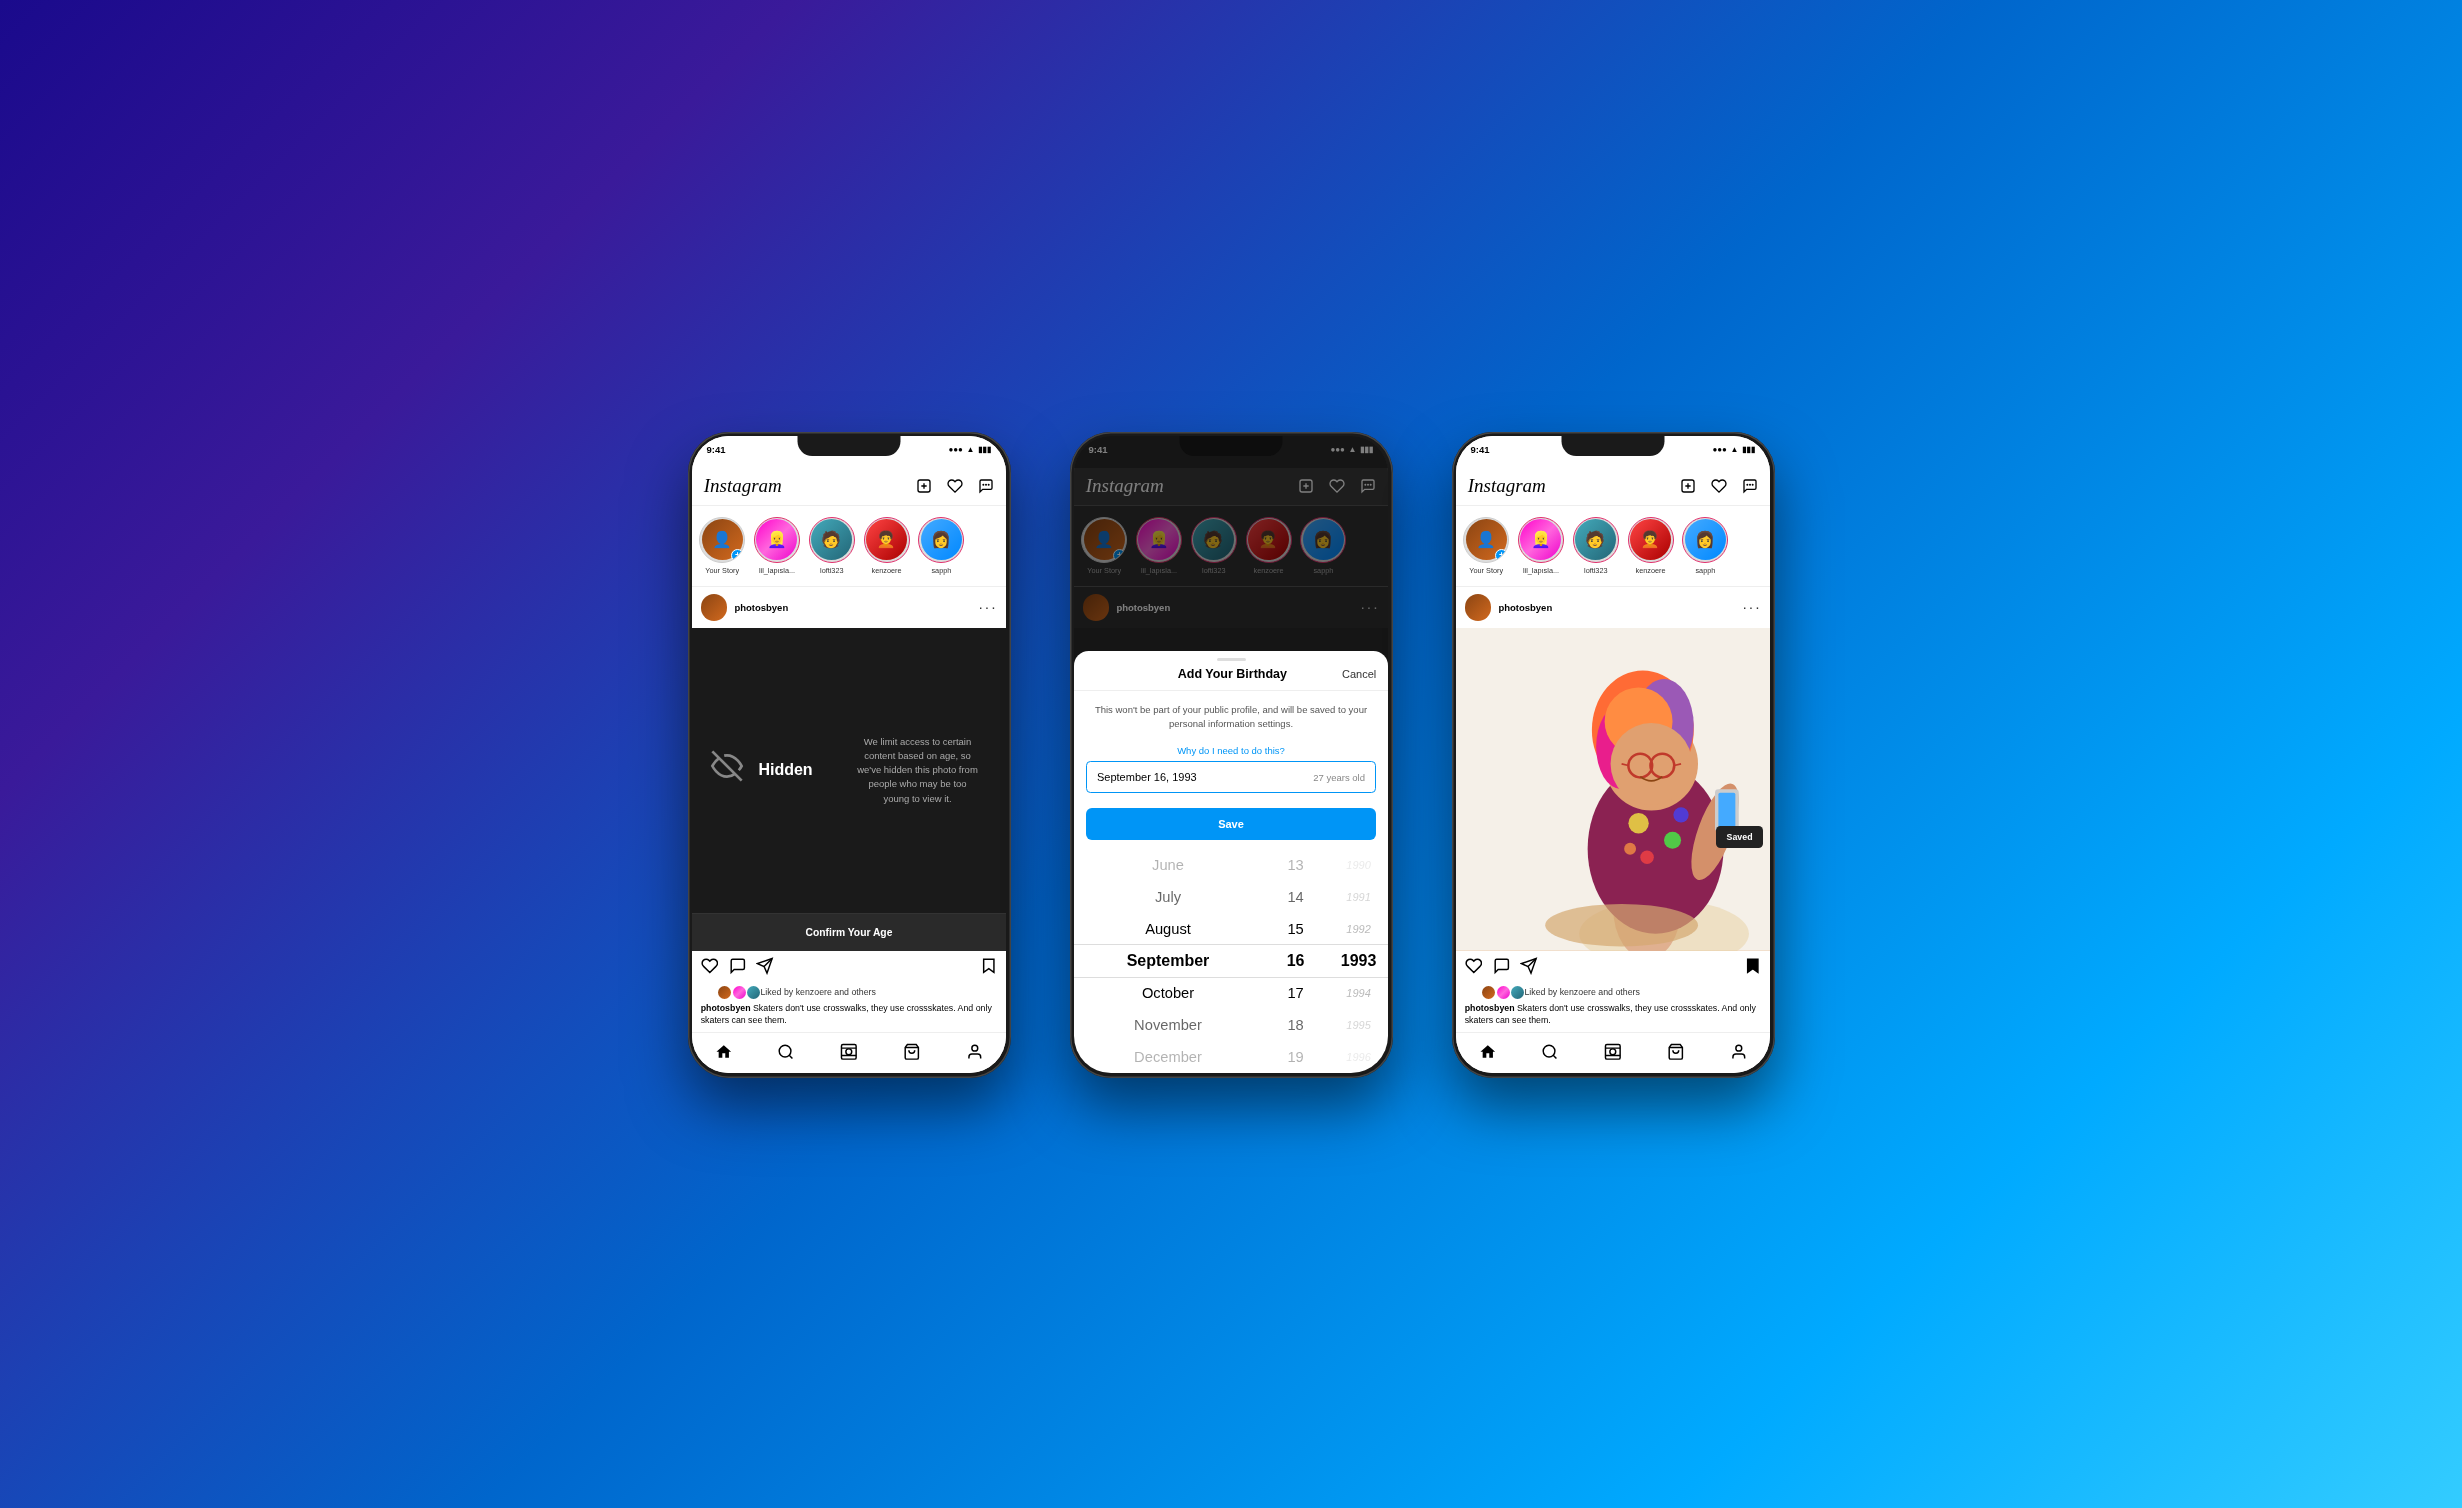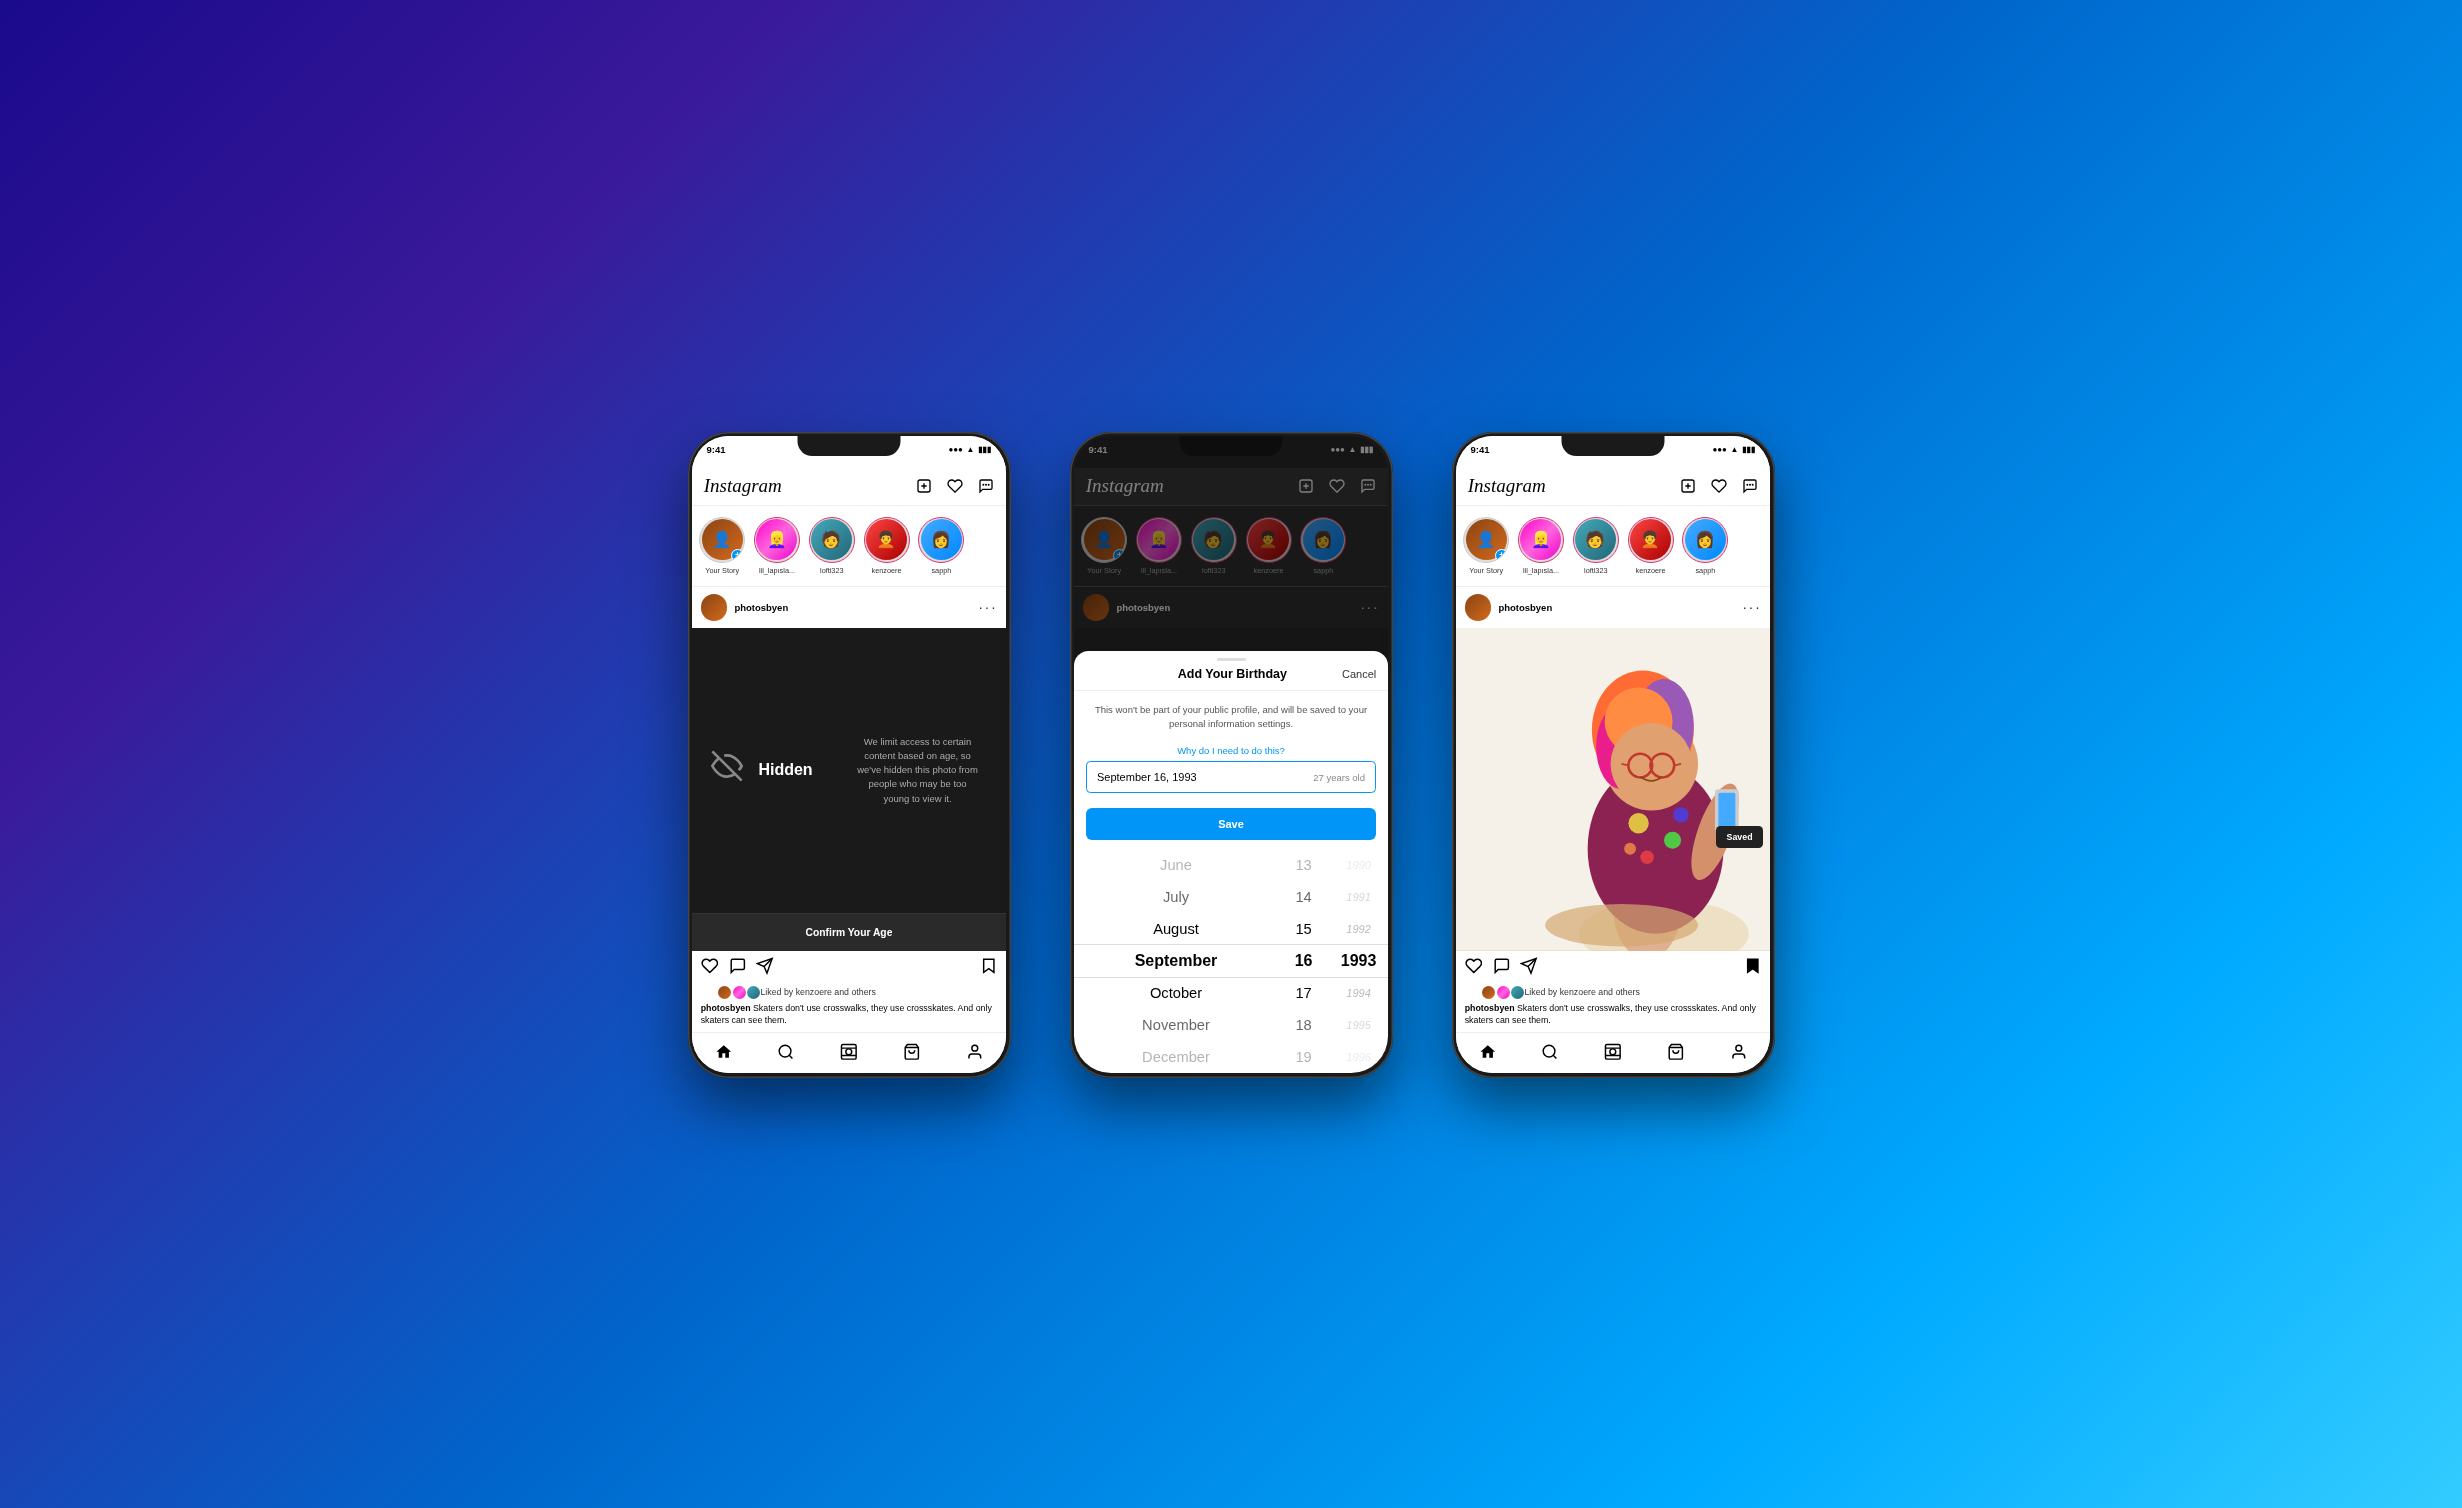--- a/index.html
+++ b/index.html
@@ -395,21 +395,21 @@
       font-weight: 700;
       border: none;
       border-radius: 5.9px;
       padding: 10.3px;
       cursor: pointer;
       text-align: center;
     }
     
     .date-picker {
       display: flex;
-      gap: 0;
+      gap: 8px;
       overflow: hidden;
       flex: 1;
       position: relative;
     }
     .date-picker::before {
       content: '';
       position: absolute;
       top: 50%;
       left: 0;
       right: 0;

